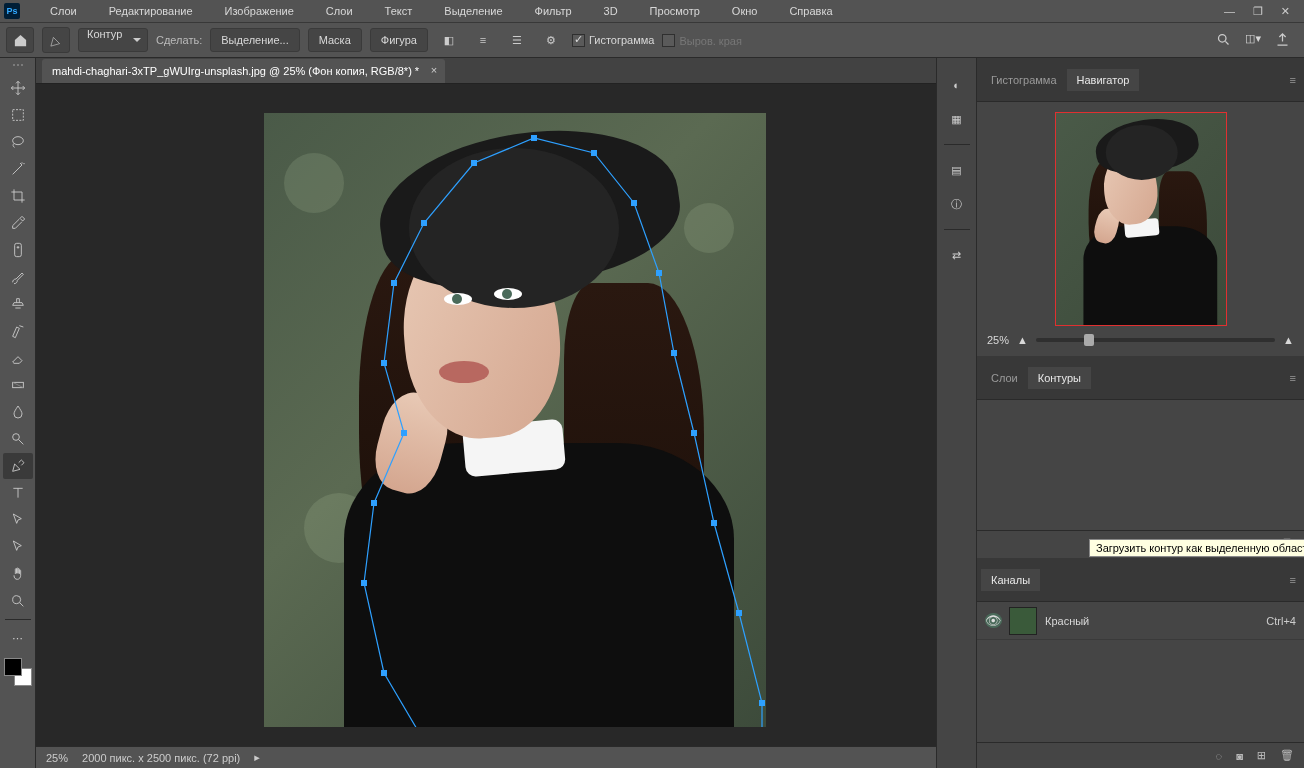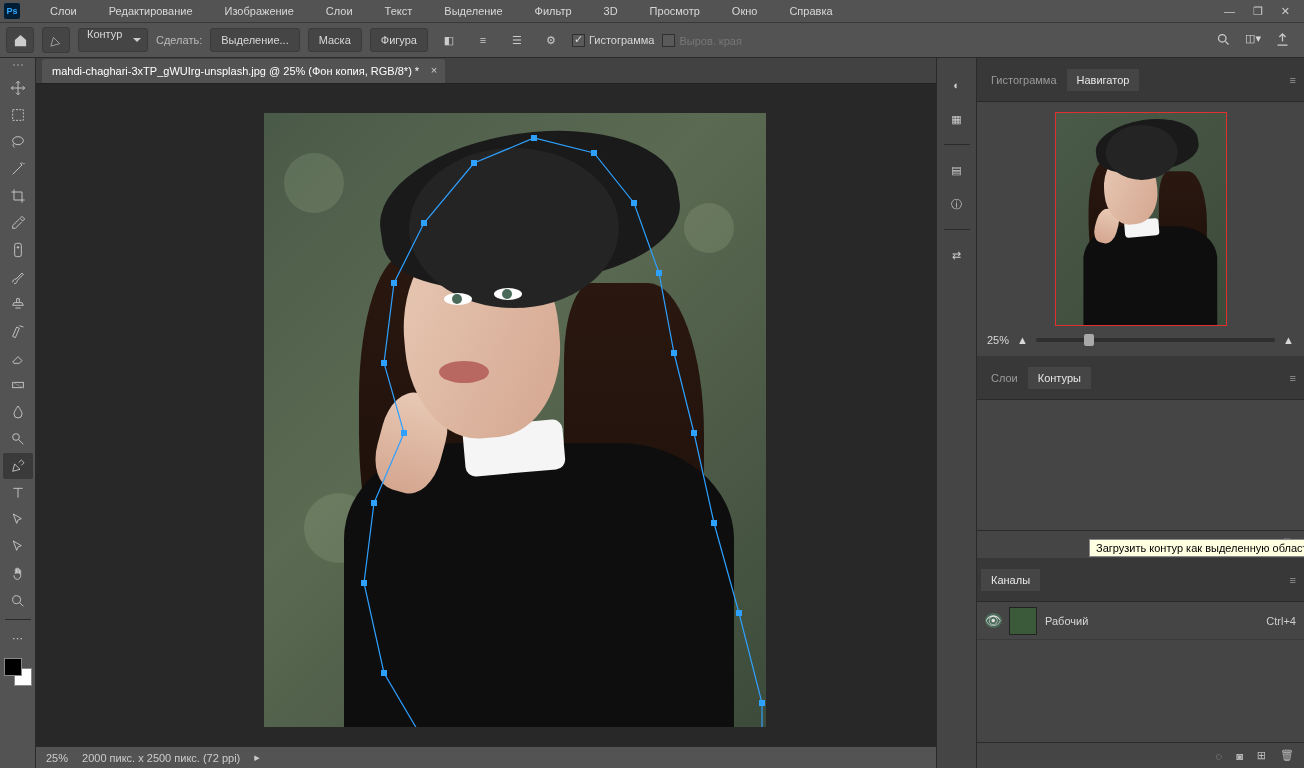--- a/index.html
+++ b/index.html
@@ -382,21 +382,21 @@
     </div>
 
     <div class="panel-tabs">
       <div class="ptab active">Каналы</div>
       <div class="pmenu">≡</div>
     </div>
     <div class="channels-body" id="channels-list">
         <div class="ch-row">
           <span class="eye"></span>
           <div class="cthumb" style="background:#3a5a3a"></div>
-          <span>Рабочий</span>
+          <span>Красный</span>
           <span class="shortcut">Ctrl+4</span>
         </div>
       </div>
     <div class="channels-footer">
       <span>◌</span>
       <span>◙</span>
       <span>⊞</span>
       <span>🗑</span>
     </div>
   </div>

